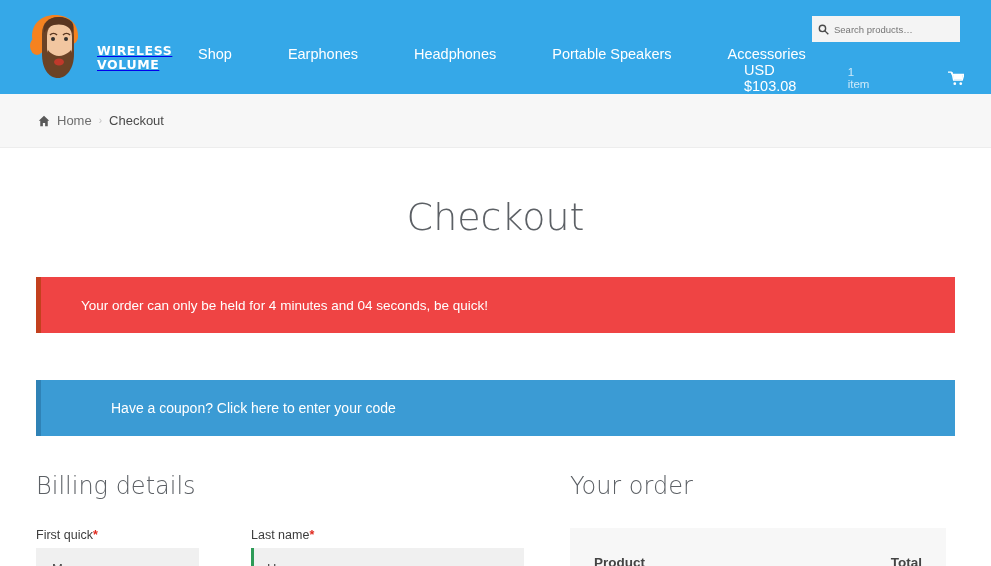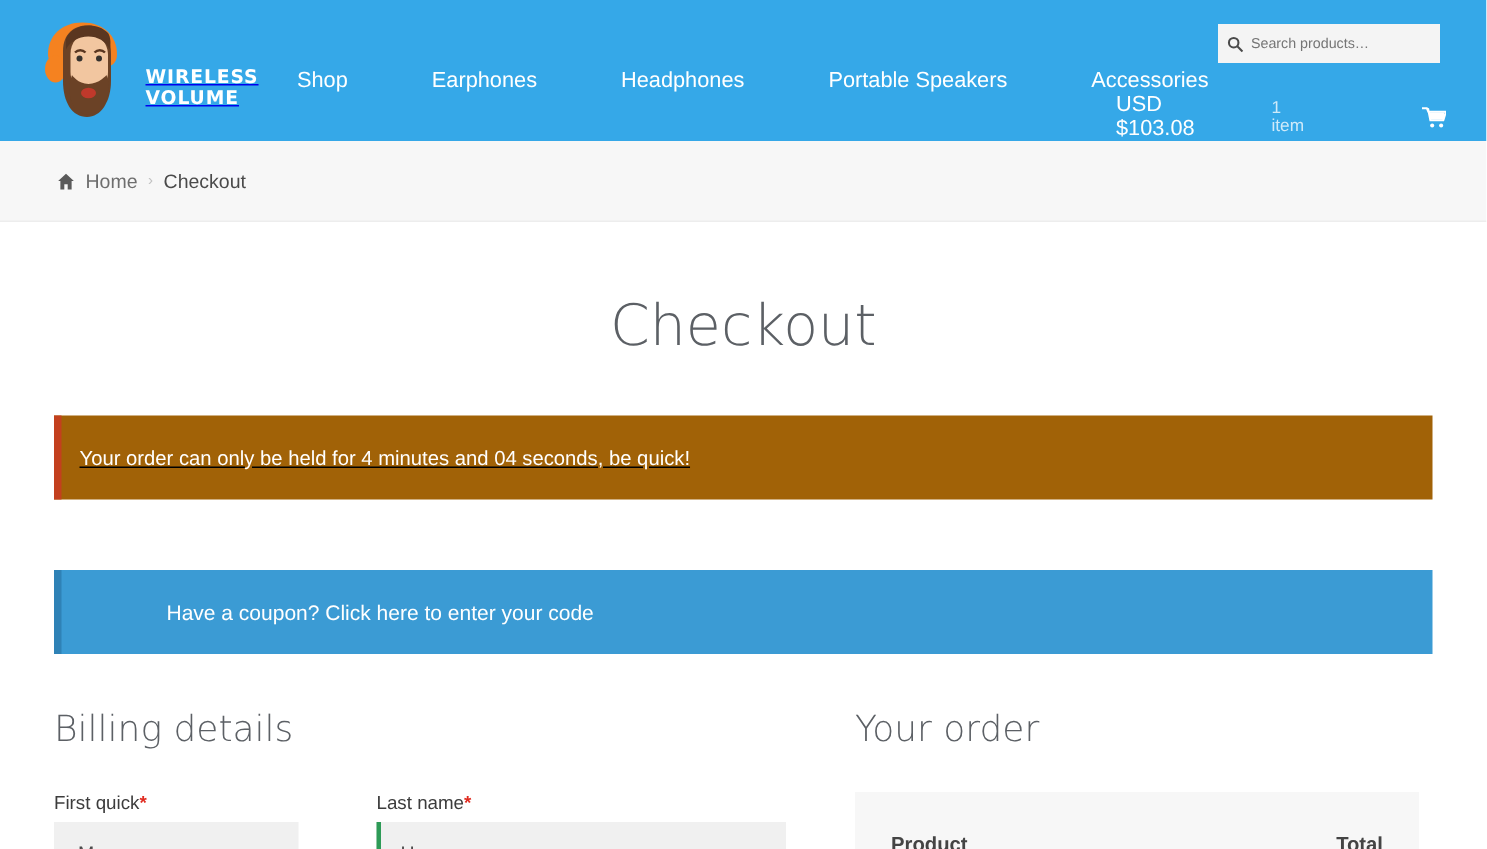--- a/index.html
+++ b/index.html
@@ -87,25 +87,24 @@
     margin-top: 47px;
     font-size: 38px;
     font-weight: 300;
     color: #5c6065;
     font-family: "DejaVu Sans", sans-serif;
   }
 
   .alert {
     margin: 38px 36px 0 36px;
     height: 56px;
-    background: #a16207;
+    background: #ef4444;
     border-left: 5px solid #c3401e;
     display: flex; align-items: center;
-    padding-left: 12px;
-    text-decoration: underline;
+    padding-left: 40px;
   }
   .alert-text { color: #ffffff; font-size: 13.5px; }
 
   .coupon {
     margin: 47px 36px 0 36px;
     height: 56px;
     background: #3b9bd4;
     border-left: 5px solid #2f82b6;
     display: flex; align-items: center;
     padding-left: 28px;

